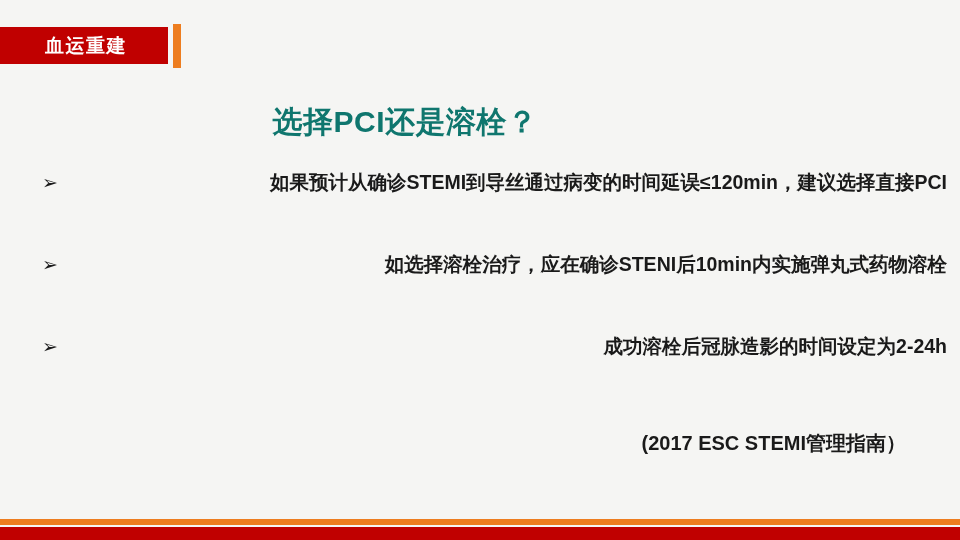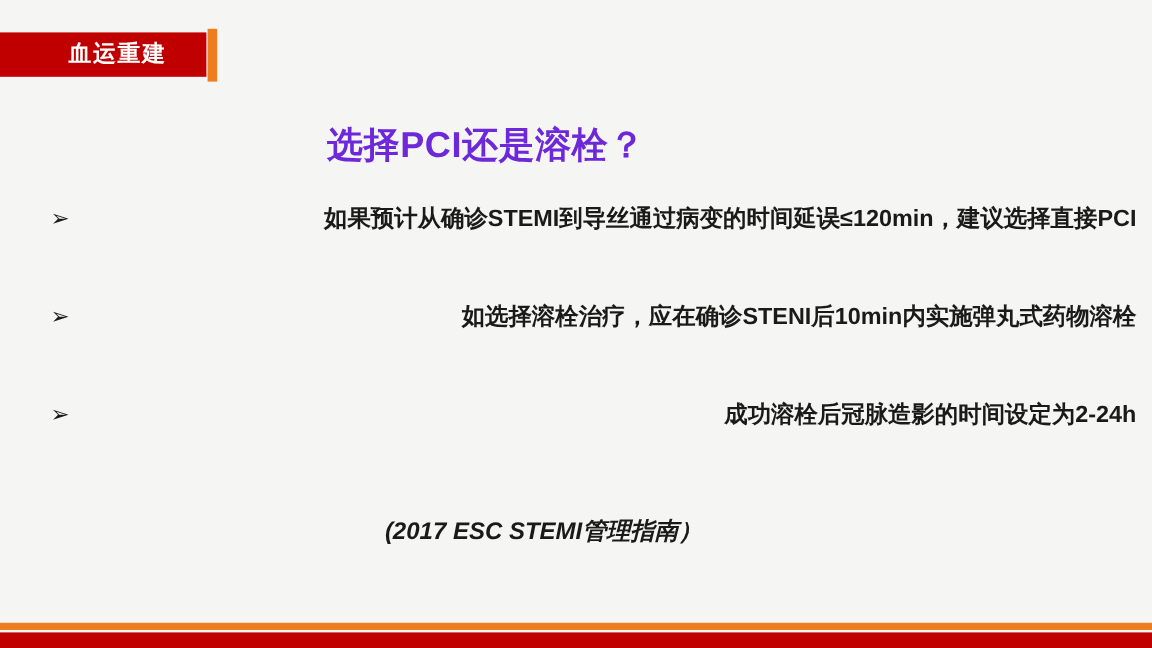--- a/index.html
+++ b/index.html
@@ -19,27 +19,26 @@
     width: 960px;
     height: 540px;
     background: #f5f5f3;
   }
 
   
   .header-tab {
     position: absolute;
     left: 0;
     top: 27px;
-    width: 152px;
+    width: 168px;
     height: 37px;
     background: #c00000;
     display: flex;
     align-items: center;
     justify-content: center;
-    padding-left: 20px;
   }
   .header-tab-label {
     color: #ffffff;
     font-size: 19px;
     font-weight: bold;
     letter-spacing: 1.5px;
     line-height: 1;
     padding-left: 4px;
   }
   .header-accent-bar {
@@ -51,21 +50,21 @@
     background: #ed7d1f;
   }
 
   
   .slide-title {
     position: absolute;
     left: 0;
     top: 104px;
     width: 810px;
     text-align: center;
-    color: #6d28d9;
+    color: #0f766e;
     font-size: 30px;
     font-weight: bold;
     letter-spacing: 0.5px;
     line-height: 1.2;
   }
 
   
   .bullet-list {
     position: absolute;
     left: 42px;
@@ -98,26 +97,25 @@
     white-space: nowrap;
     text-align: right;
   }
 
   
   .citation {
     position: absolute;
     left: 0;
     top: 430px;
     width: 906px;
-    text-align: center;
+    text-align: right;
     color: #1a1a1a;
     font-size: 20px;
     font-weight: bold;
     line-height: 1.3;
-    font-style: italic;
   }
 
   
   .footer-orange-bar {
     position: absolute;
     left: 0;
     top: 519px;
     width: 960px;
     height: 6px;
     background: #ed7d1f;

